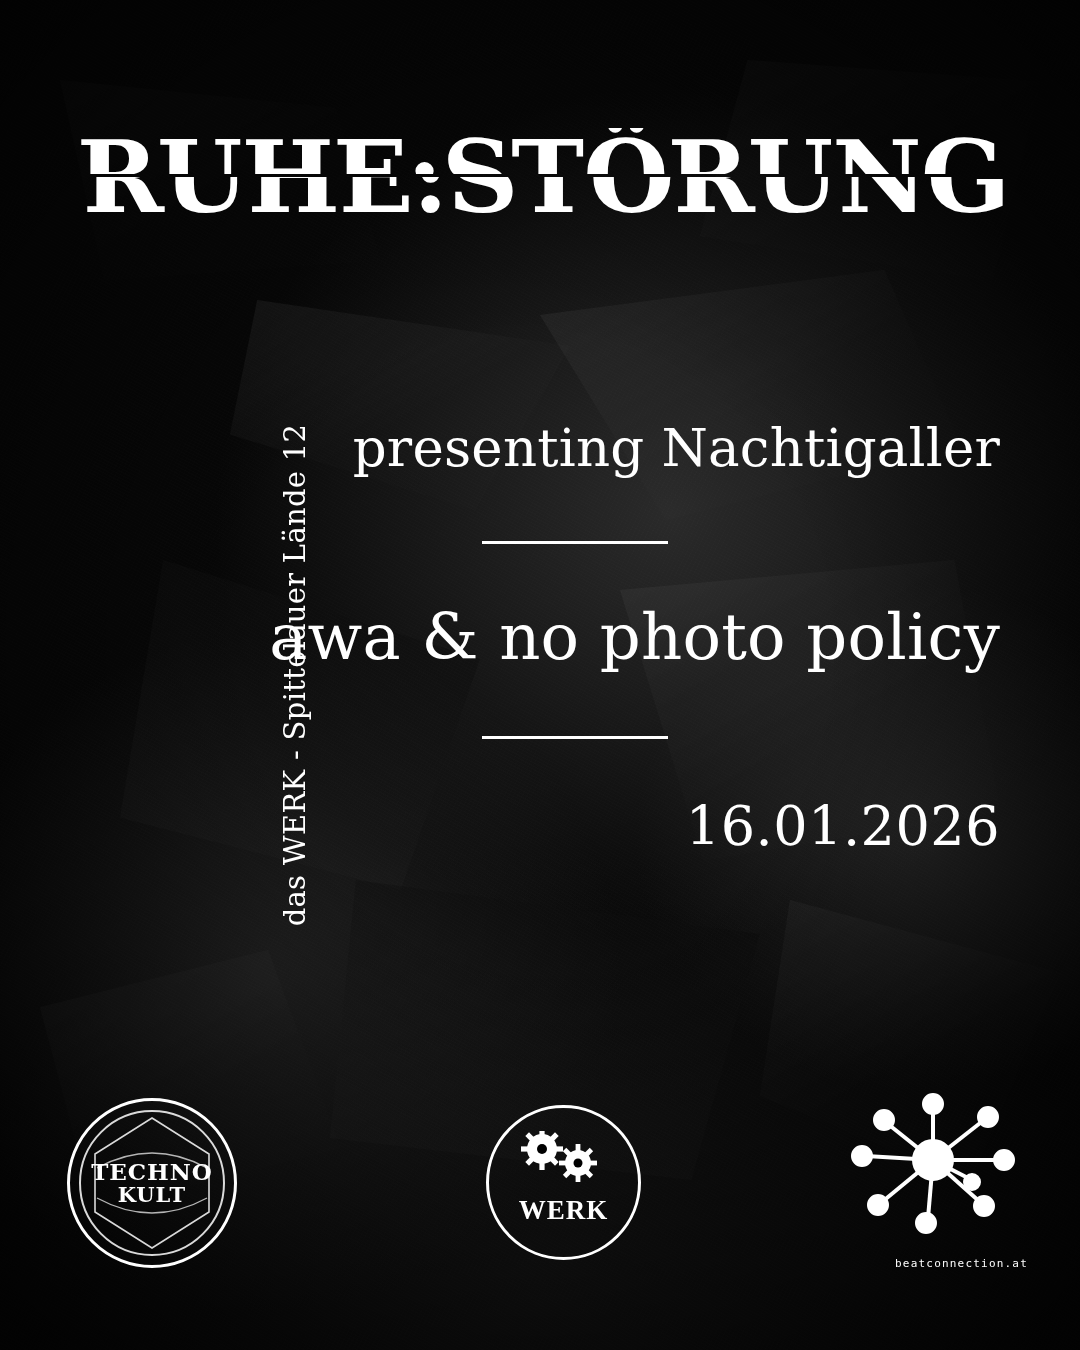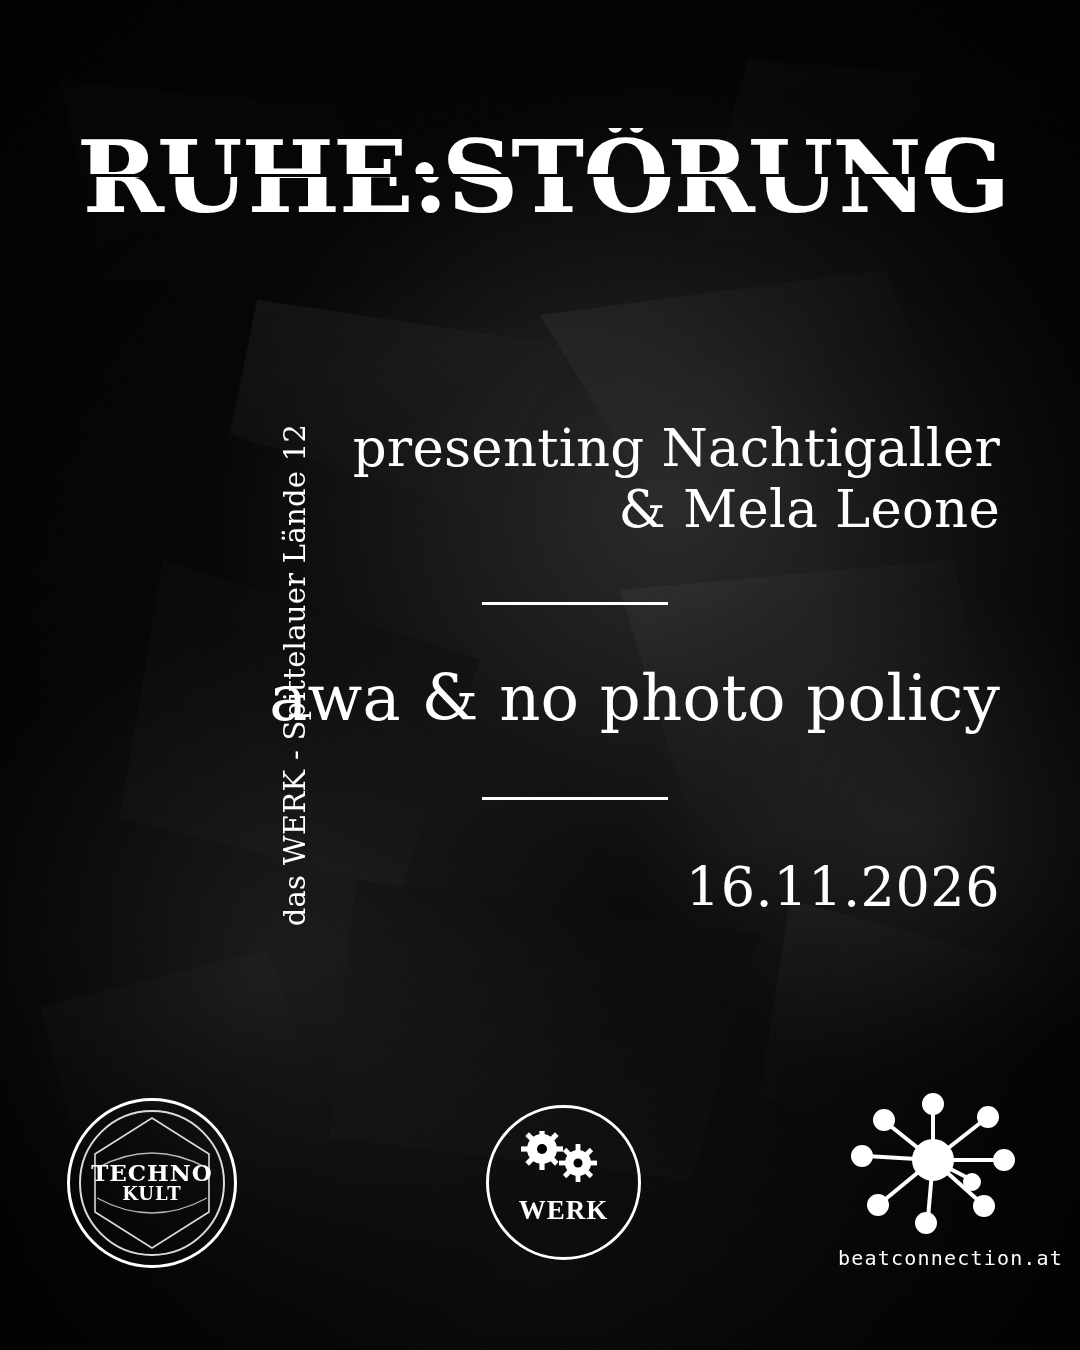--- a/index.html
+++ b/index.html
@@ -141,21 +141,21 @@
     position: absolute;
     left: 0; right: 0; top: 50%;
     transform: translateY(-50%);
     text-align: center;
     font-family: "DejaVu Serif", serif;
     font-weight: 700;
     font-size: 23px;
     line-height: 1.05;
     letter-spacing: 1px;
   }
-  .tk-text .l2 { font-size: 18px; }
+  .tk-text .l2 { font-size: 21px; }
 
   .werk-ring {
     position: absolute; inset: 0;
     border: 3px solid #ffffff;
     border-radius: 50%;
   }
   .werk-label {
     position: absolute;
     left: 0; right: 0; bottom: 34px;
     text-align: center;
@@ -164,21 +164,21 @@
     font-size: 27px;
     letter-spacing: 1px;
   }
   .werk-gears { position: absolute; left: 0; right: 0; top: 26px; text-align: center; }
 
   .beat-label {
     position: absolute;
     left: 0; right: 0; bottom: 0;
     text-align: right;
     font-family: "DejaVu Sans Mono", monospace;
-    font-size: 20px;
+    font-size: 11px;
     letter-spacing: 1.2px;
   }
   .beat-svg { position: absolute; left: 50%; top: 0; transform: translateX(-50%); }
 </style>
 </head>
 <body>
 
 <div class="poster">
 
   <div class="bg">
@@ -198,26 +198,25 @@
   </div>
 
   <div class="title-slice slice-a">RUHE:STÖRUNG</div>
   <div class="title-slice slice-b">RUHE:STÖRUNG</div>
 
   <div class="side-text">das WERK - Spittelauer Lände 12</div>
 
   <div class="center">
     <div class="lineup">
       <div>presenting Nachtigaller</div>
-      <div>&amp; Mela Leone</div>
     </div>
     <div class="rule"></div>
     <div class="policy">awa &amp; no photo policy</div>
     <div class="rule"></div>
-    <div class="date">16.11.2026</div>
+    <div class="date">16.01.2026</div>
   </div>
 
   <div class="logos">
 
     <div class="logo logo-technokult">
       <div class="tk-ring"></div>
       <div class="tk-inner"></div>
       <svg width="170" height="170" viewBox="0 0 170 170" style="position:absolute;left:0;top:0;">
         <polygon points="85,20 142,56 142,114 85,150 28,114 28,56" fill="none" stroke="#ffffff" stroke-width="1.6" opacity=".85"></polygon>
         <path d="M30,70 Q85,40 140,70" fill="none" stroke="#ffffff" stroke-width="1.4" opacity=".7"></path>

